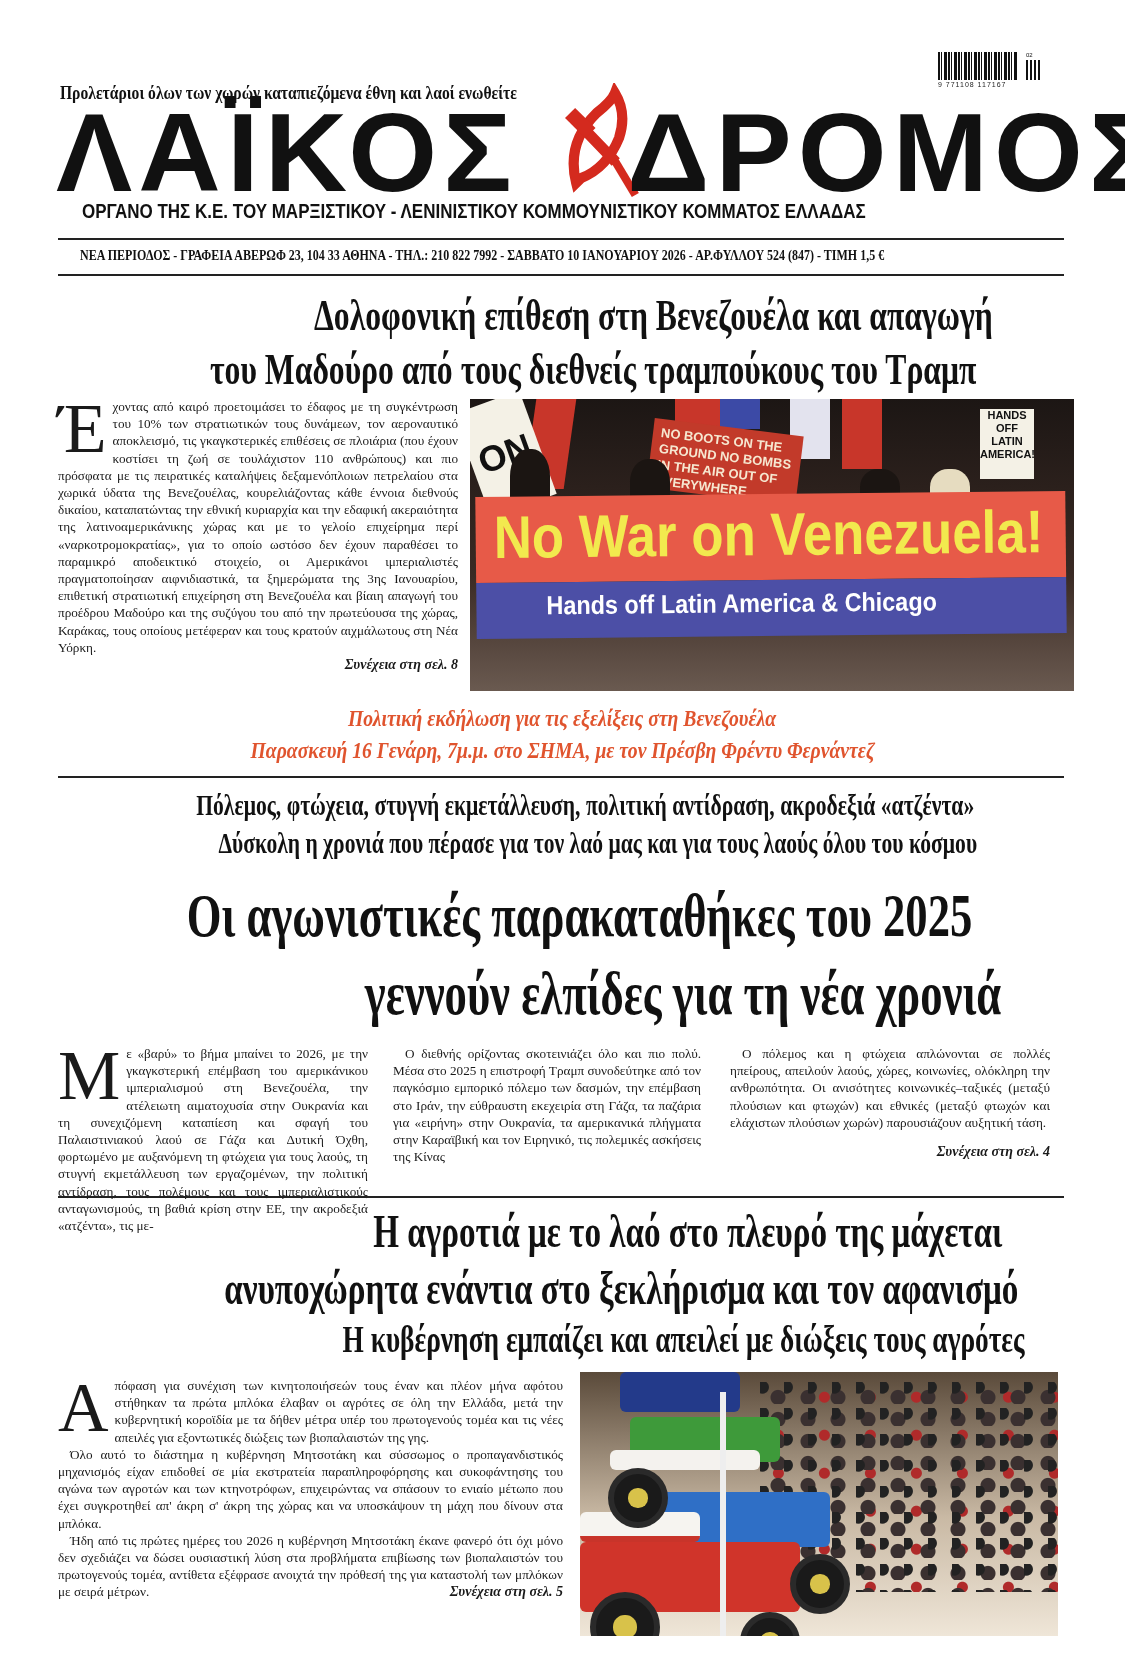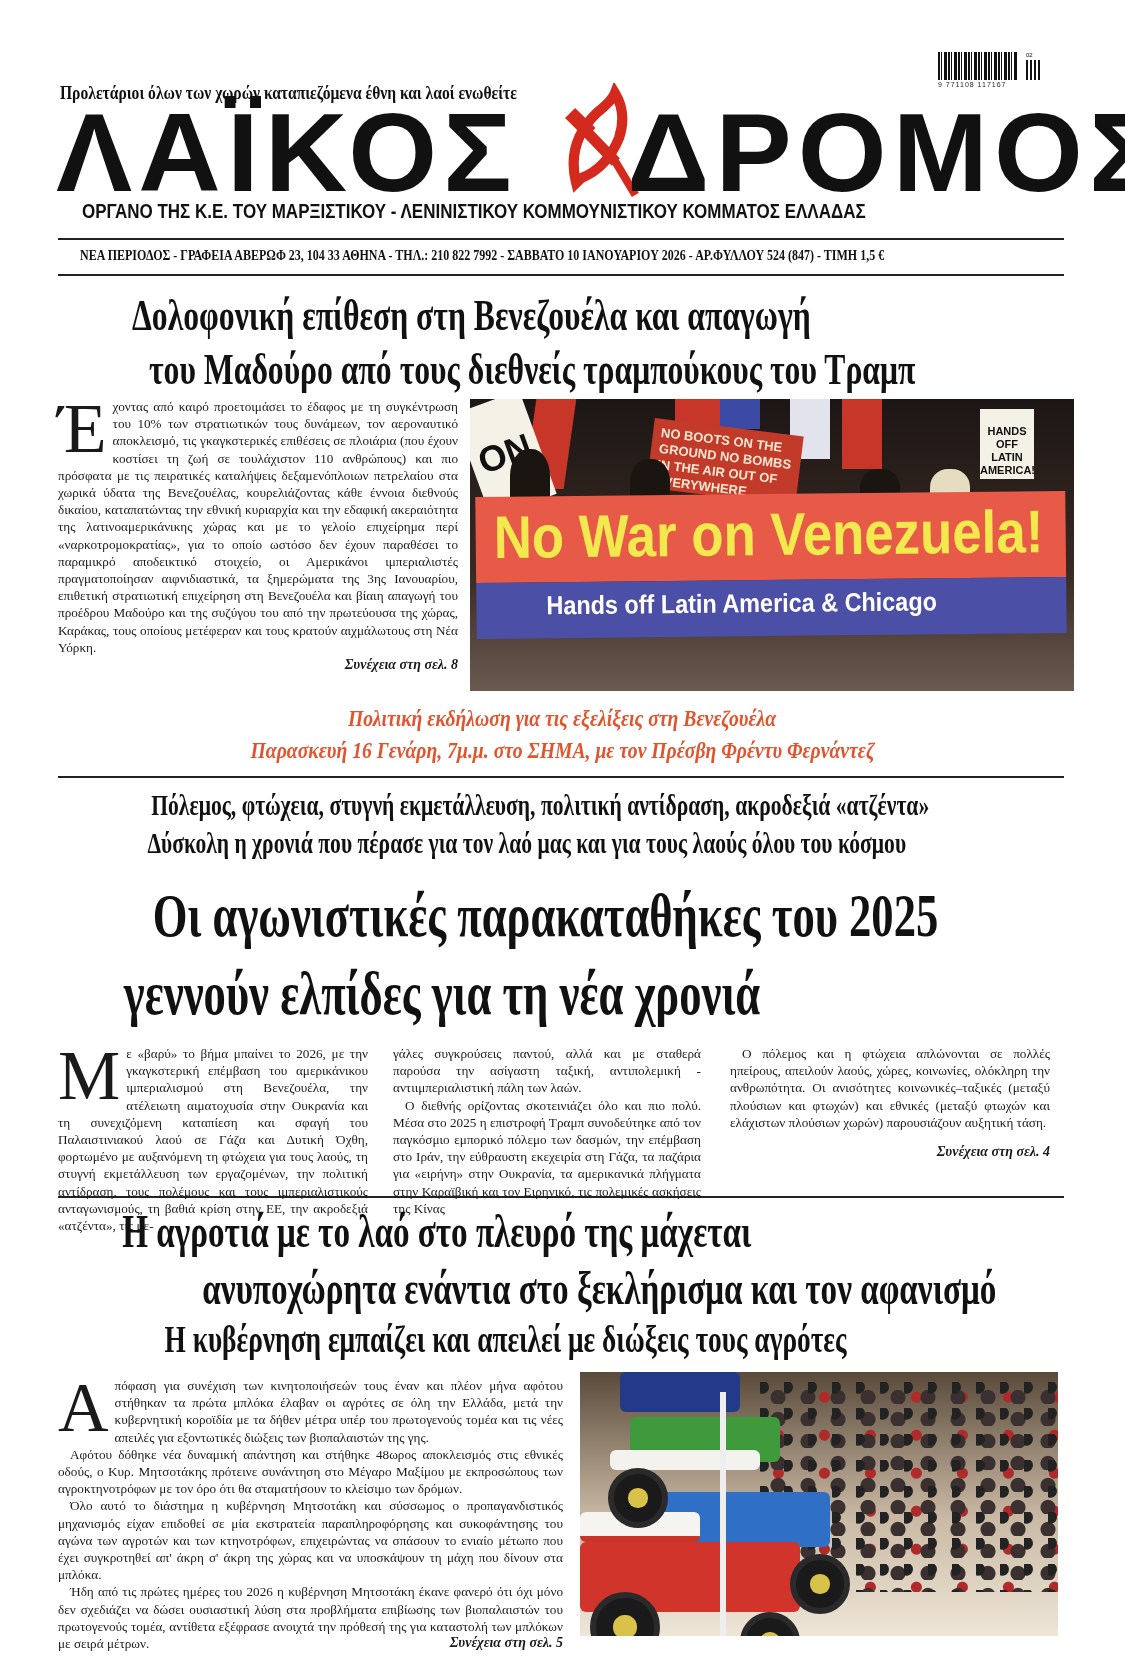--- a/index.html
+++ b/index.html
@@ -18,21 +18,21 @@
   .slogan { left:60px; top:82px; font-size:19px; font-weight:bold; font-stretch:condensed; transform:scaleX(0.82); transform-origin:left; white-space:nowrap; }
   .logo { left:56px; top:108px; width:1000px; height:90px; font-family:"Liberation Sans",sans-serif; font-weight:900; font-size:112px; line-height:90px; letter-spacing:6px; white-space:nowrap; transform:scaleX(1.02); transform-origin:left; }
   .logo .left { position:absolute; left:0; top:0; }
   .logo .right { position:absolute; left:560px; top:0; }
   .logo .hs { position:absolute; left:490px; top:-25px; width:90px; height:120px; }
   .organ { left:82px; top:200px; font-family:"Liberation Sans",sans-serif; font-weight:bold; font-size:20px; white-space:nowrap; transform:scaleX(0.85); transform-origin:left; }
   .rule { height:2px; background:#222; }
   .infoline { left:80px; top:247px; font-size:15px; font-weight:bold; white-space:nowrap; transform:scaleX(0.8); transform-origin:left; }
 
   
-  .hl { left:0; width:1125px; text-align:left; font-weight:bold; white-space:nowrap; }
+  .hl { left:0; width:1125px; text-align:right; font-weight:bold; white-space:nowrap; }
   .hl span { display:inline-block; transform:scaleX(0.72); }
   .h1a { top:290px; font-size:44px; }
   .h1b { top:344px; font-size:44px; }
 
   .col { font-size:13.2px; line-height:17.2px; text-align:justify; color:#1a1a1a; }
   .dropcap { float:left; font-size:70px; line-height:58px; margin:2px 6px 0 0; font-weight:normal; }
   .cont { text-align:right; font-style:italic; font-weight:bold; font-size:14px; }
   .art1 { left:58px; top:398px; width:400px; }
 
   .photo1 { left:470px; top:399px; width:604px; height:292px; background:#2a1e1a; overflow:hidden; }
@@ -115,21 +115,21 @@
 
 <div class="abs photo1">
   <div class="sky"></div>
   <div class="flag" style="left:60px;top:0;width:40px;height:90px;background:#c8362a;transform:skewX(-8deg);"></div>
   <div class="flag" style="left:205px;top:0;width:60px;height:60px;background:#c8362a;"></div>
   <div class="flag" style="left:250px;top:0;width:40px;height:30px;background:#3c4aa6;"></div>
   <div class="flag" style="left:320px;top:0;width:40px;height:60px;background:#e3e3ee;"></div>
   <div class="flag" style="left:372px;top:0;width:40px;height:70px;background:#c8362a;"></div>
   <div class="sign" style="left:0;top:0;width:70px;height:110px;transform:rotate(-20deg);font-size:36px;line-height:110px;">ON</div>
   <div class="redbanner">NO BOOTS ON THE GROUND NO BOMBS IN THE AIR OUT OF EVERYWHERE</div>
-  <div class="sign" style="left:510px;top:10px;width:54px;height:70px;font-size:11px;line-height:13px;padding-top:16px;box-sizing:border-box;">HANDS OFF LATIN AMERICA!</div>
+  <div class="sign" style="left:510px;top:10px;width:54px;height:70px;font-size:11px;line-height:13px;padding-top:0;box-sizing:border-box;">HANDS OFF LATIN AMERICA!</div>
   <div class="person" style="left:40px;top:50px;width:40px;height:60px;"></div>
   <div class="person" style="left:160px;top:60px;width:40px;height:50px;"></div>
   <div class="person" style="left:390px;top:70px;width:40px;height:40px;"></div>
   <div class="person" style="left:460px;top:70px;width:40px;height:40px;background:#e6dcc0;"></div>
   <div class="banner">
     <div class="red"></div>
     <div class="blue"></div>
     <div class="t1">No War on Venezuela!</div>
     <div class="t2">Hands off Latin America &amp; Chicago</div>
   </div>
@@ -142,37 +142,35 @@
 <div class="abs hl h2a"><span>Πόλεμος, φτώχεια, στυγνή εκμετάλλευση, πολιτική αντίδραση, ακροδεξιά «ατζέντα»</span></div>
 <div class="abs hl h2b"><span>Δύσκολη η χρονιά που πέρασε για τον λαό μας και για τους λαούς όλου του κόσμου</span></div>
 <div class="abs hl h3a"><span>Οι αγωνιστικές παρακαταθήκες του 2025</span></div>
 <div class="abs hl h3b"><span>γεννούν ελπίδες για τη νέα χρονιά</span></div>
 
 <div class="abs col art2a">
   <span class="dropcap">Μ</span>
   <span>ε «βαρύ» το βήμα μπαίνει το 2026, με την γκαγκστερική επέμβαση του αμερικάνικου ιμπεριαλισμού στη Βενεζουέλα, την ατέλειωτη αιματοχυσία στην Ουκρανία και τη συνεχιζόμενη καταπίεση και σφαγή του Παλαιστινιακού λαού σε Γάζα και Δυτική Όχθη, φορτωμένο με αυξανόμενη τη φτώχεια για τους λαούς, τη στυγνή εκμετάλλευση των εργαζομένων, την πολιτική αντίδραση, τους πολέμους και τους ιμπεριαλιστικούς ανταγωνισμούς, τη βαθιά κρίση στην ΕΕ, την ακροδεξιά «ατζέντα», τις με-</span>
 </div>
 <div class="abs col art2b">
-  <div>γάλες συγκρούσεις παντού, αλλά και με σταθερά παρούσα την ασίγαστη ταξική, αντιπολεμική - αντιιμπεριαλιστική πάλη των λαών.</div>
   <div style="text-indent:12px;">Ο διεθνής ορίζοντας σκοτεινιάζει όλο και πιο πολύ. Μέσα στο 2025 η επιστροφή Τραμπ συνοδεύτηκε από τον παγκόσμιο εμπορικό πόλεμο των δασμών, την επέμβαση στο Ιράν, την εύθραυστη εκεχειρία στη Γάζα, τα παζάρια για «ειρήνη» στην Ουκρανία, τα αμερικανικά πλήγματα στην Καραϊβική και τον Ειρηνικό, τις πολεμικές ασκήσεις της Κίνας</div>
 </div>
 <div class="abs col art2c">
   <div style="text-indent:12px;">Ο πόλεμος και η φτώχεια απλώνονται σε πολλές ηπείρους, απειλούν λαούς, χώρες, κοινωνίες, ολόκληρη την ανθρωπότητα. Οι ανισότητες κοινωνικές–ταξικές (μεταξύ πλούσιων και φτωχών) και εθνικές (μεταξύ φτωχών και ελάχιστων πλούσιων χωρών) παρουσιάζουν αυξητική τάση.</div>
   <div class="cont" style="margin-top:12px;">Συνέχεια στη σελ. 4</div>
 </div>
 <div class="abs rule" style="left:58px; top:1196px; width:1006px;"></div>
 
 <div class="abs hl h4a"><span>Η αγροτιά με το λαό στο πλευρό της μάχεται</span></div>
 <div class="abs hl h4b"><span>ανυποχώρητα ενάντια στο ξεκλήρισμα και τον αφανισμό</span></div>
 <div class="abs hl h4c"><span>Η κυβέρνηση εμπαίζει και απειλεί με διώξεις τους αγρότες</span></div>
 
 <div class="abs col art3">
   <span class="dropcap">Α</span>
   <span>πόφαση για συνέχιση των κινητοποιήσεών τους έναν και πλέον μήνα αφότου στήθηκαν τα πρώτα μπλόκα έλαβαν οι αγρότες σε όλη την Ελλάδα, μετά την κυβερνητική κοροϊδία με τα δήθεν μέτρα υπέρ του πρωτογενούς τομέα και τις νέες απειλές για εξοντωτικές διώξεις των βιοπαλαιστών της γης.</span>
-  <div style="text-indent:12px;">Αφότου δόθηκε νέα δυναμική απάντηση και στήθηκε 48ωρος αποκλεισμός στις εθνικές οδούς, ο Κυρ. Μητσοτάκης πρότεινε συνάντηση στο Μέγαρο Μαξίμου με εκπροσώπους των αγροκτηνοτρόφων με τον όρο ότι θα σταματήσουν το κλείσιμο των δρόμων.</div>
   <div style="text-indent:12px;">Όλο αυτό το διάστημα η κυβέρνηση Μητσοτάκη και σύσσωμος ο προπαγανδιστικός μηχανισμός είχαν επιδοθεί σε μία εκστρατεία παραπληροφόρησης και συκοφάντησης του αγώνα των αγροτών και των κτηνοτρόφων, επιχειρώντας να σπάσουν το ενιαίο μέτωπο που έχει συγκροτηθεί απ' άκρη σ' άκρη της χώρας και να υποσκάψουν τη μάχη που δίνουν στα μπλόκα.</div>
   <div style="text-indent:12px;">Ήδη από τις πρώτες ημέρες του 2026 η κυβέρνηση Μητσοτάκη έκανε φανερό ότι όχι μόνο δεν σχεδιάζει να δώσει ουσιαστική λύση στα προβλήματα επιβίωσης των βιοπαλαιστών του πρωτογενούς τομέα, αντίθετα εξέφρασε ανοιχτά την πρόθεσή της για καταστολή των μπλόκων με σειρά μέτρων.</div>
   <div class="cont" style="margin-top:-18px;">Συνέχεια στη σελ. 5</div>
 </div>
 
 <div class="abs photo2" title="Τρακτέρ και συγκεντρωμένοι αγρότες σε πλατεία">
   <div class="crowd"></div>
   <div class="tractor" style="left:40px;top:0;width:120px;height:40px;background:#233a8a;"></div>
   <div class="tractor" style="left:50px;top:45px;width:150px;height:45px;background:#3e9a3a;"></div>
   <div class="tractor" style="left:30px;top:78px;width:150px;height:20px;background:#f4f2ee;"></div>

